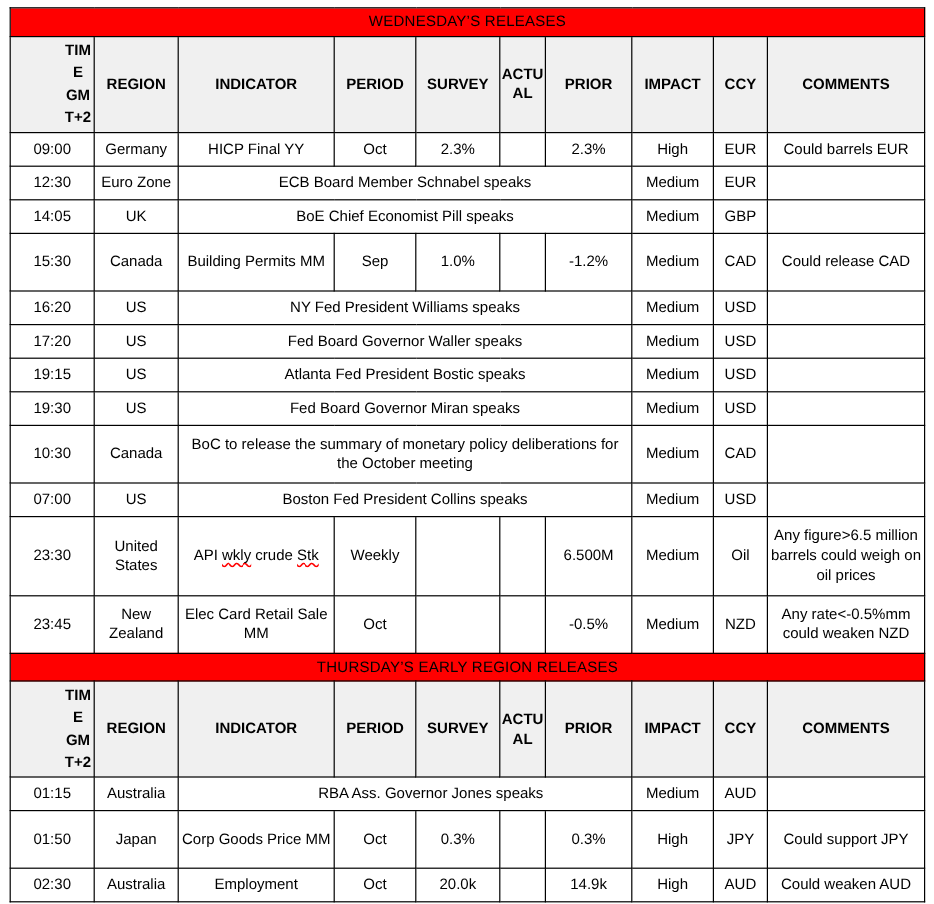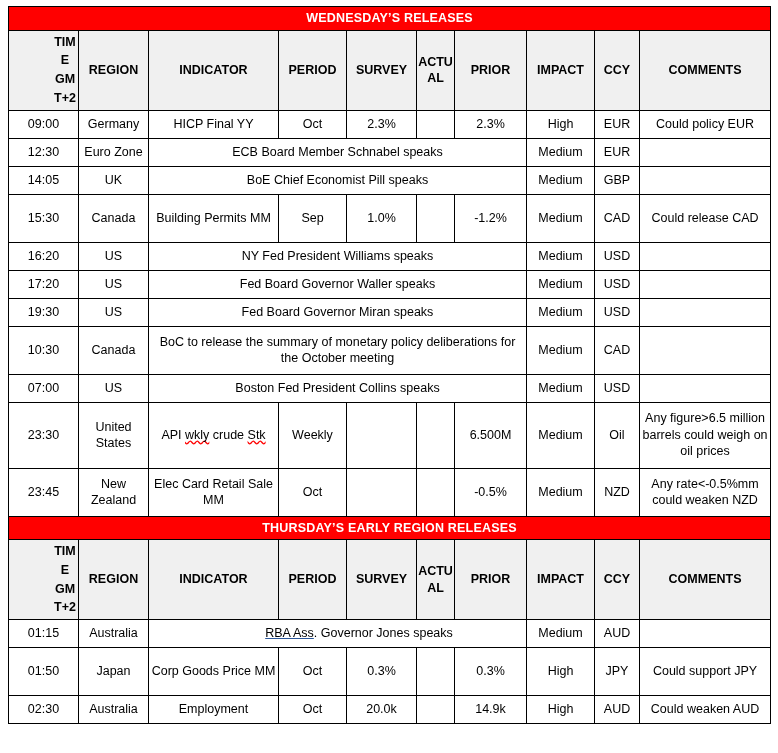--- a/index.html
+++ b/index.html
@@ -33,22 +33,22 @@
     vertical-align: middle;
     font-size: 12.5px;
     line-height: 1.32;
     padding: 3px 2px;
     word-wrap: break-word;
     overflow-wrap: break-word;
   }
   
   td.banner {
     background: #FF0000;
-    color: #ffffff;
-    font-weight: bold;
+    color: #000000;
+    font-weight: normal;
     font-size: 15.5px;
     letter-spacing: 0.2px;
     padding: 4px 2px 5px 2px;
     border-left: 1.5px solid #000;
     border-right: 1.5px solid #000;
     border-top: 1.5px solid #000;
     border-bottom: 1.5px solid #000;
   }
   
   tr.colhead td {
@@ -75,21 +75,20 @@
   .r2 { height: 48px; }
   .r3 { height: 66px; }
 
   .spellerr {
     text-decoration: underline;
     text-decoration-color: #FF0000;
     text-decoration-style: wavy;
     text-decoration-skip-ink: none;
   }
   .gramerr {
-    text-decoration: underline;
     text-decoration-color: #2B579A;
     text-decoration-style: solid;
     text-decoration-thickness: 1px;
     margin-left: 43px;
   }
 </style>
 </head>
 <body>
 
 <div class="page">
@@ -126,21 +125,21 @@
         <tr class="r1">
           <td>09:00</td>
           <td>Germany</td>
           <td>HICP Final YY</td>
           <td>Oct</td>
           <td>2.3%</td>
           <td></td>
           <td>2.3%</td>
           <td>High</td>
           <td>EUR</td>
-          <td>Could policy EUR</td>
+          <td>Could barrels EUR</td>
         </tr>
         <tr class="r1">
           <td>12:30</td>
           <td>Euro Zone</td>
           <td colspan="5">ECB Board Member Schnabel speaks</td>
           <td>Medium</td>
           <td>EUR</td>
           <td></td>
         </tr>
         <tr class="r1">
@@ -168,20 +167,28 @@
           <td>US</td>
           <td colspan="5">NY Fed President Williams speaks</td>
           <td>Medium</td>
           <td>USD</td>
           <td></td>
         </tr>
         <tr class="r1">
           <td>17:20</td>
           <td>US</td>
           <td colspan="5">Fed Board Governor Waller speaks</td>
+          <td>Medium</td>
+          <td>USD</td>
+          <td></td>
+        </tr>
+        <tr class="r1">
+          <td>19:15</td>
+          <td>US</td>
+          <td colspan="5">Atlanta Fed President Bostic speaks</td>
           <td>Medium</td>
           <td>USD</td>
           <td></td>
         </tr>
         <tr class="r1">
           <td>19:30</td>
           <td>US</td>
           <td colspan="5">Fed Board Governor Miran speaks</td>
           <td>Medium</td>
           <td>USD</td>

